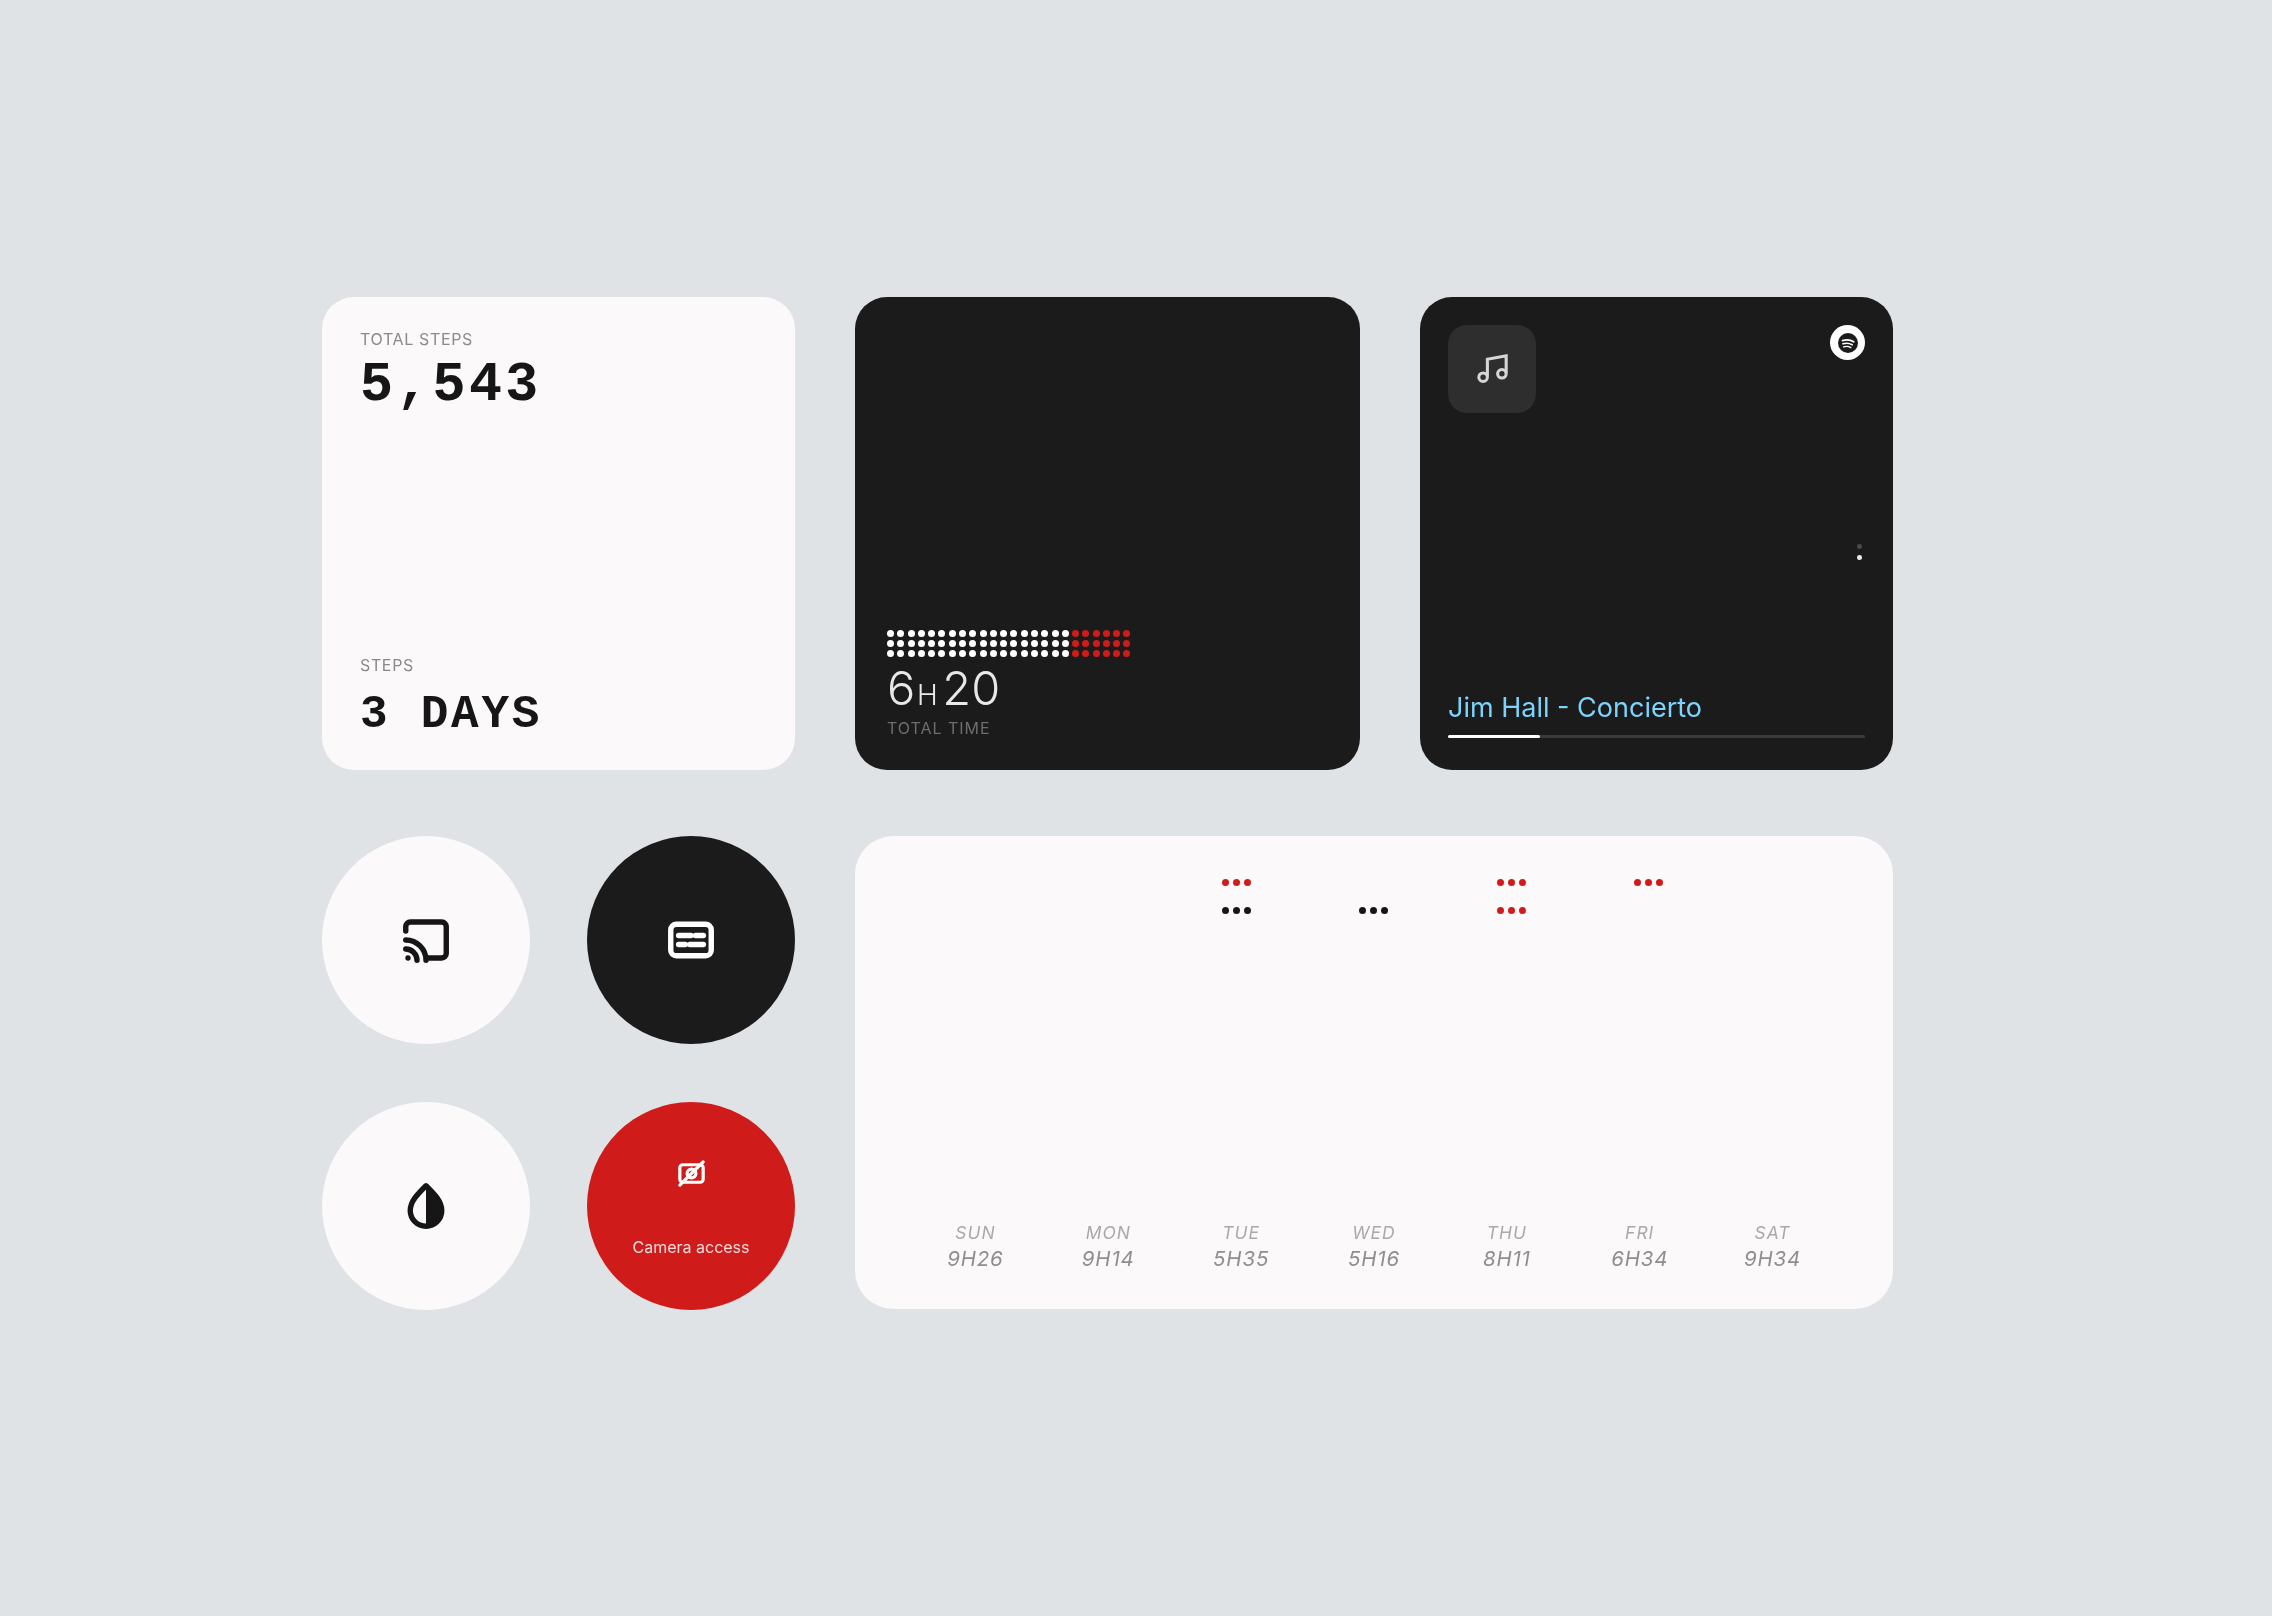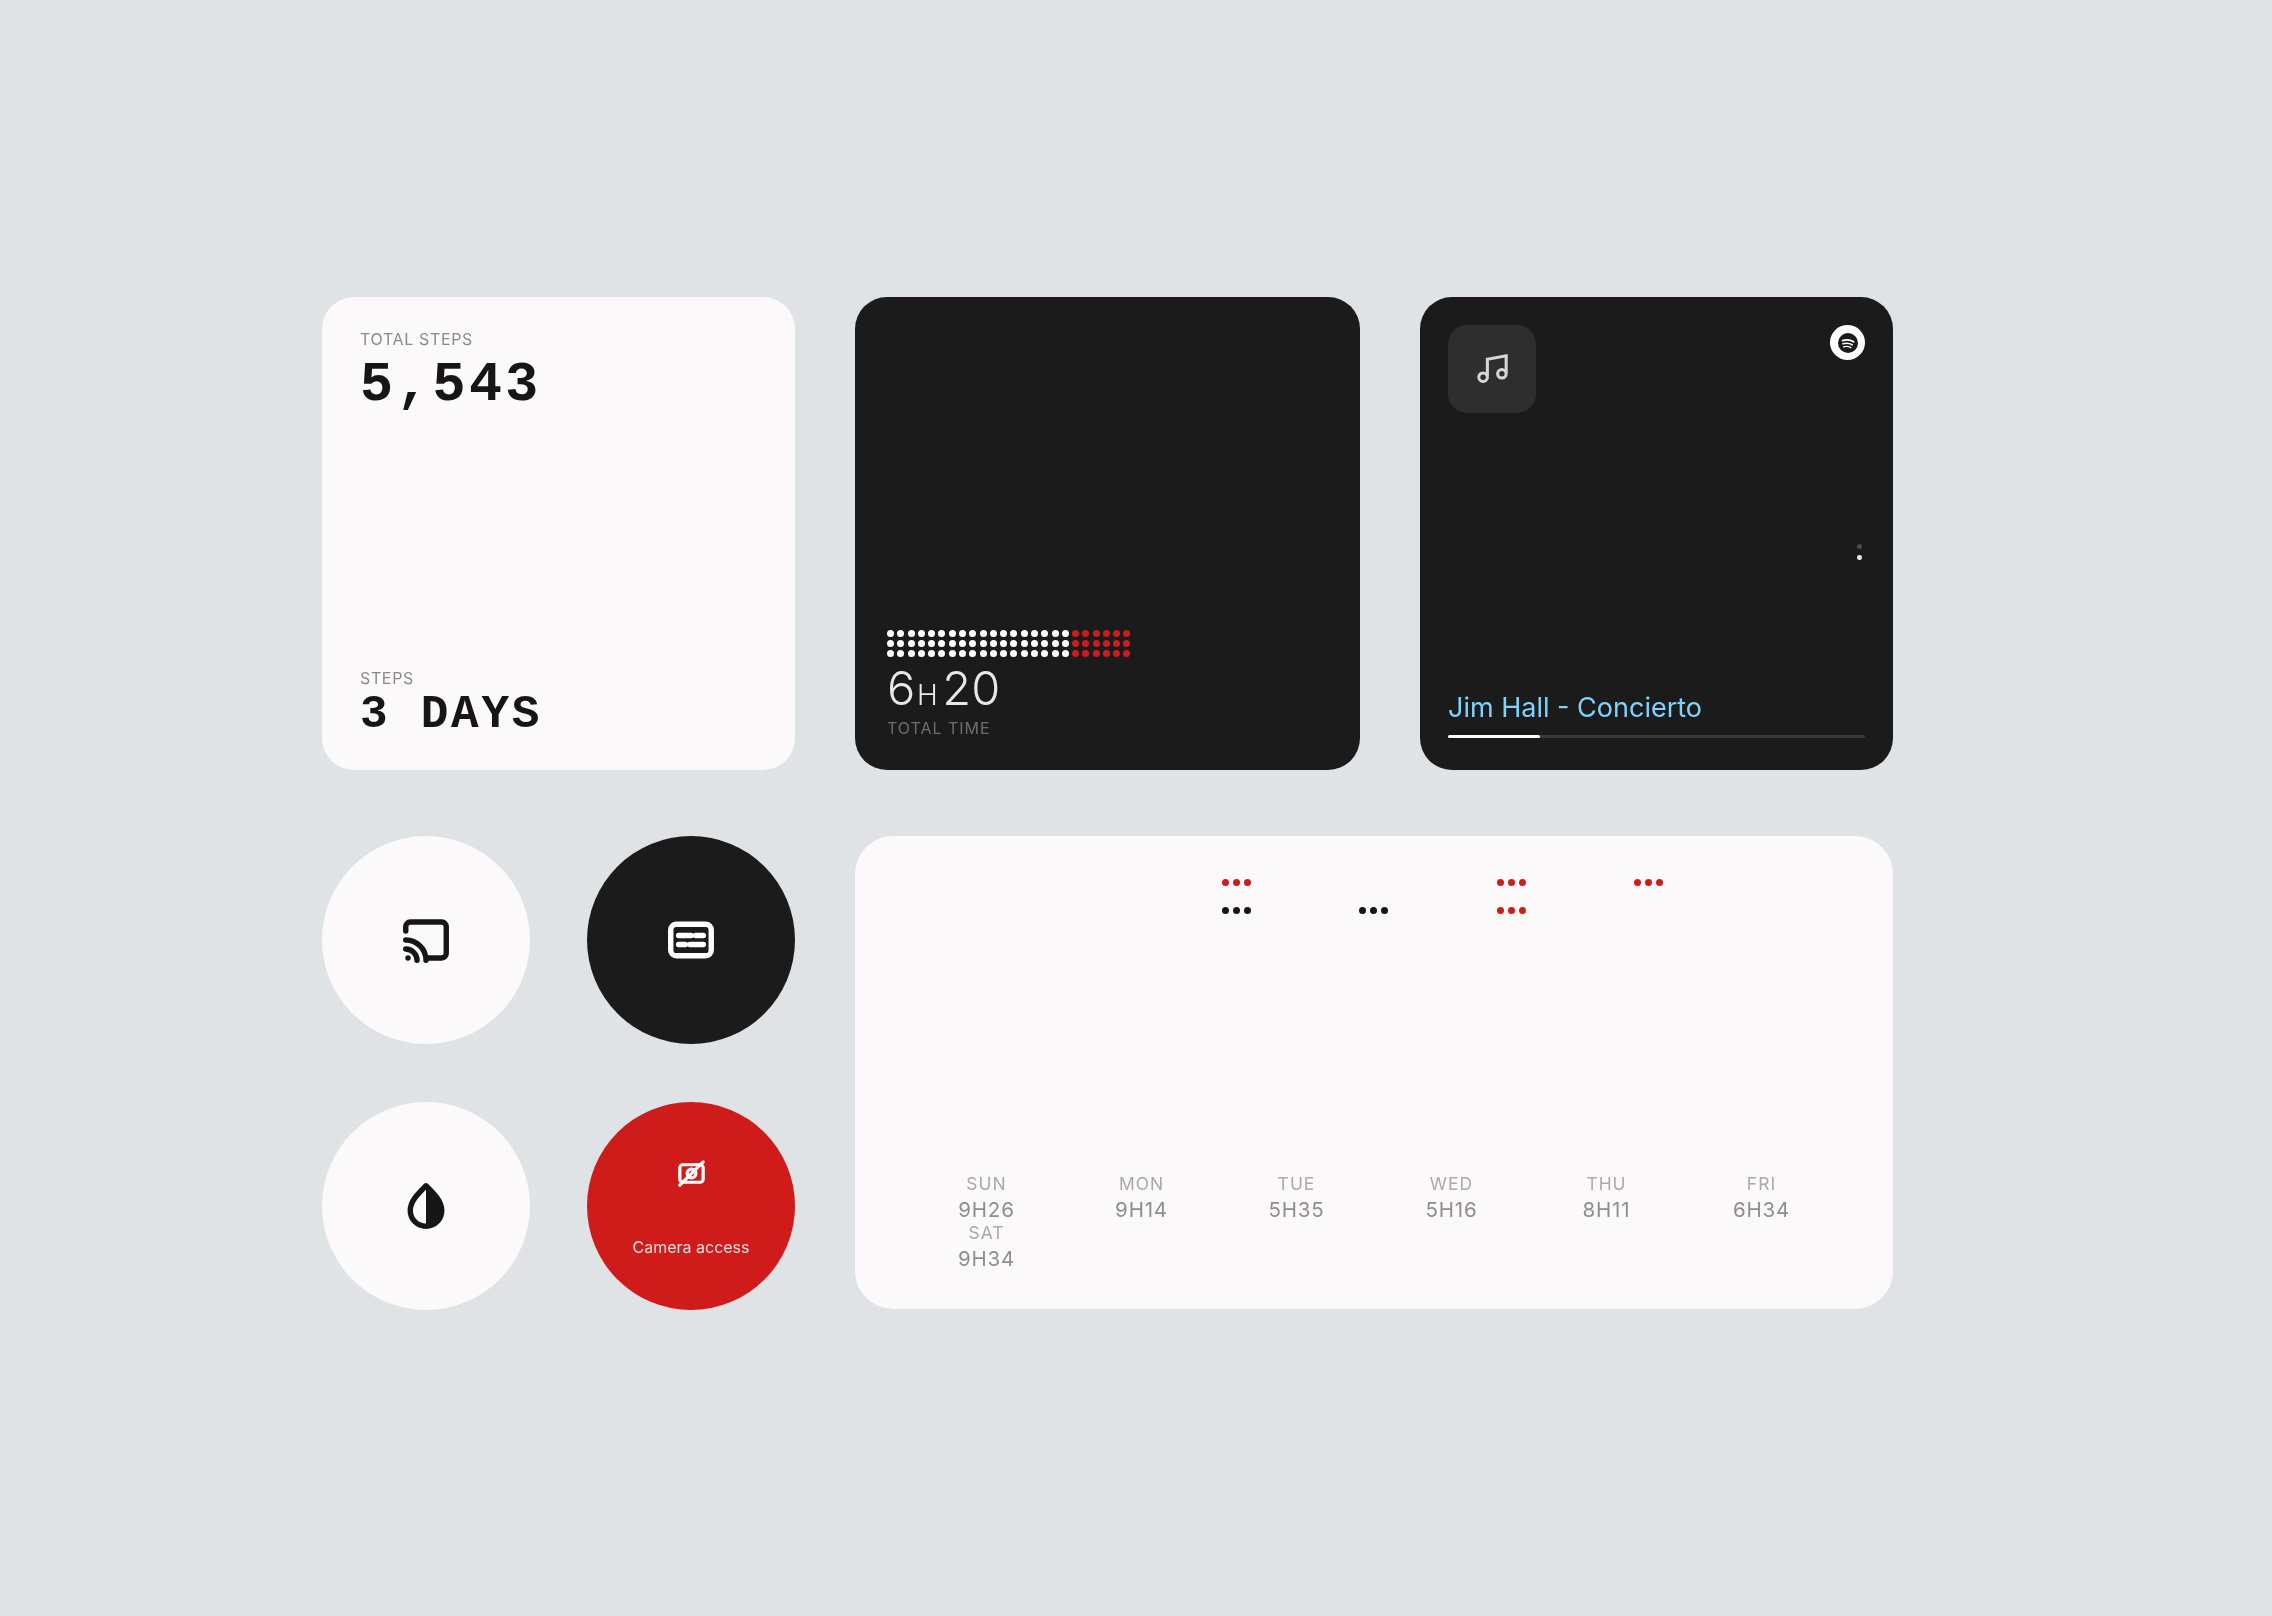--- a/index.html
+++ b/index.html
@@ -43,21 +43,21 @@
     color: var(--muted);
   }
   .dot-big {
     font-family: "Courier New", monospace;
     font-weight: 700;
     letter-spacing: 0.06em;
     color: var(--ink);
     line-height: 1;
   }
   #steps-value { font-size: 55px; margin-top: 9px; }
-  #streak-value { font-size: 46px; margin-top: 4px; }
+  #streak-value { font-size: 46px; margin-top: 17px; }
 
   
   #time {
     left: 855px; top: 297px;
     width: 505px; height: 473px;
     background: var(--panel-dark);
     padding: 28px 32px 32px 32px;
     color: #e8e8e8;
     display: flex; flex-direction: column; justify-content: flex-end;
   }
@@ -159,22 +159,23 @@
   }
   .week-markers .row.r1 { top: 0; }
   .week-markers .row.r2 { top: 28px; }
   .dotset {
     display:flex; gap:4px;
   }
   .dotset span { width:7px; height:7px; border-radius:50%; }
   .dotset.red span { background: var(--red); }
   .dotset.dark span { background: var(--ink); }
   .week-days {
-    display:grid; grid-template-columns: repeat(6, 1fr);
+    display:grid; grid-template-columns: repeat(7, 1fr);
     padding: 0 16px;
+    font-style: italic;
   }
   .day-col { text-align:center; }
   .day-name { font-size: 17.4px; letter-spacing: 0.06em; color: #a9a9a9; }
   .day-time { font-size: 20.5px; letter-spacing: 0.04em; color: #8e8e8e; margin-top: 3.2px; }
 </style>
 </head>
 <body>
 
 <div id="steps" class="panel">
   <div>

